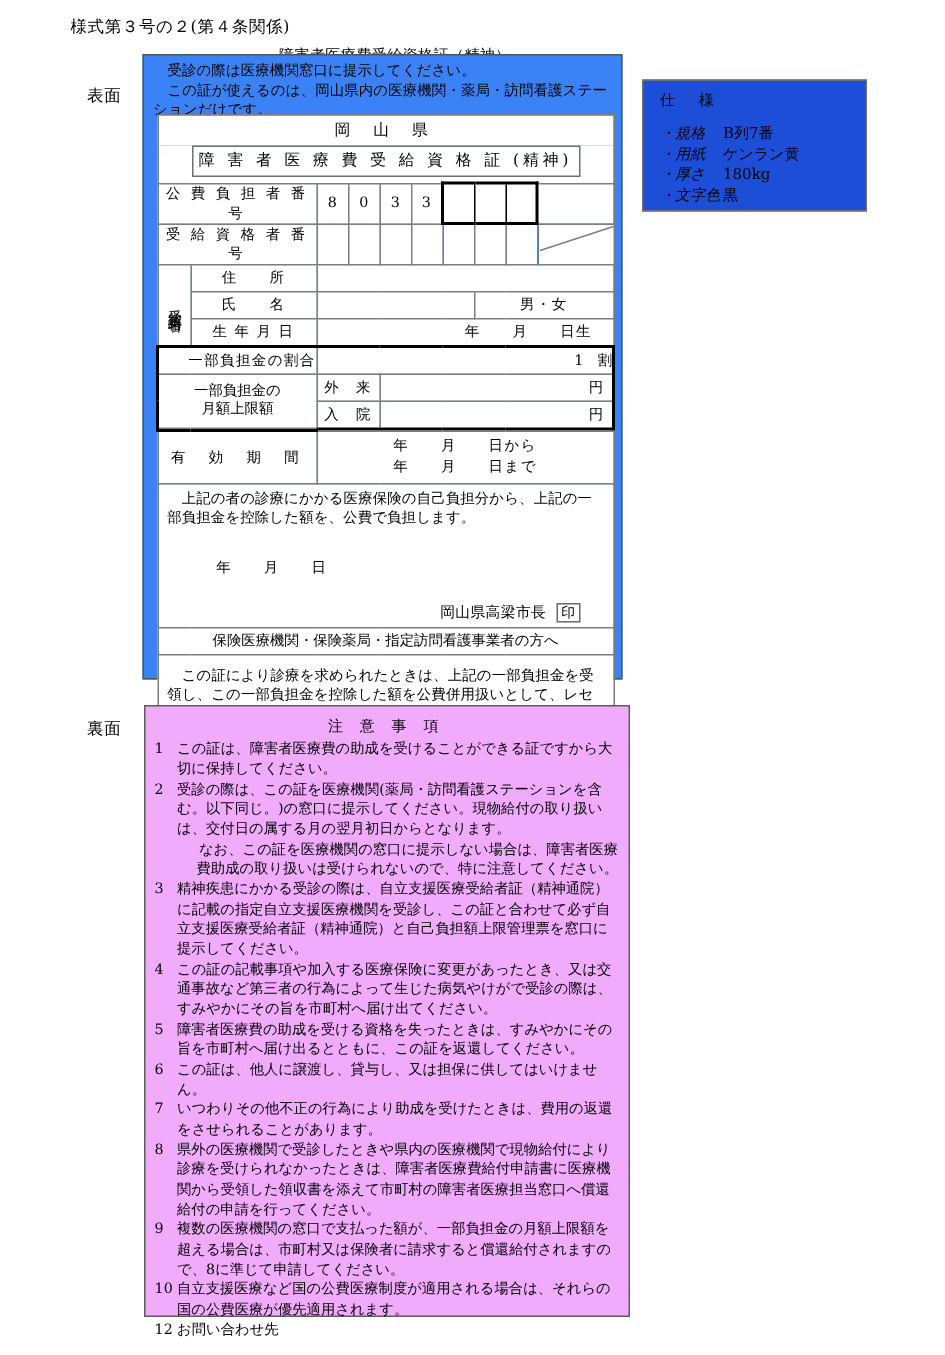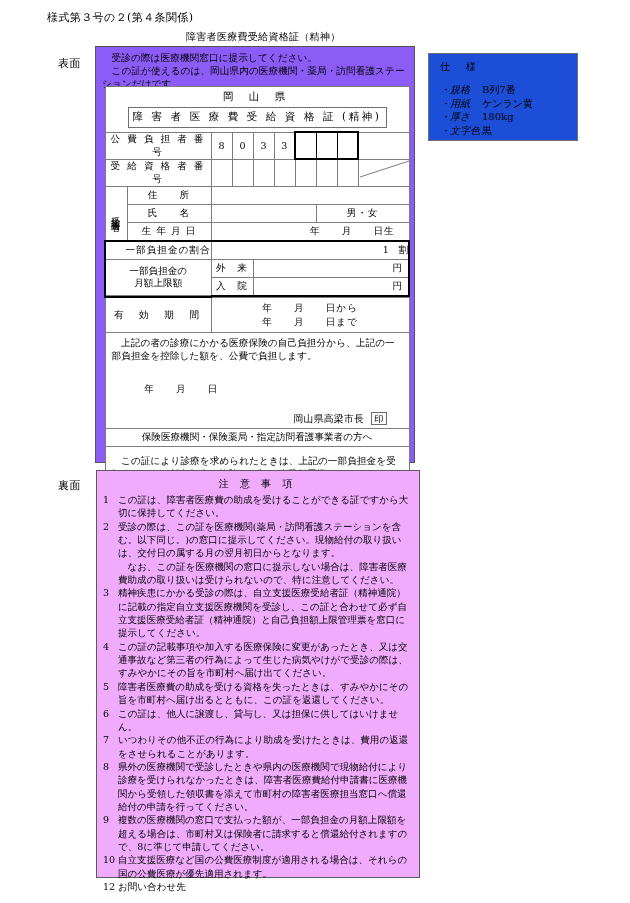--- a/index.html
+++ b/index.html
@@ -38,25 +38,25 @@
   .side-label {
     font-size: 11px;
     letter-spacing: .5px;
     white-space: nowrap;
   }
   #label-omote { left: 58px; top: 56px; }
   #label-uramen { left: 58px; top: 478px; }
 
   
   #front-frame {
-    left: 95px; top: 46px;
+    left: 95px; top: 36px;
     width: 320px; height: 417px;
     border: 1px solid #555;
     box-sizing: border-box;
-    background: #8b5cf6;
+    background: #3b82f6;
   }
   #front-notice {
     position: absolute;
     left: 6px; top: 4px;
     width: 308px;
     font-size: 9.6px;
     line-height: 13.2px;
     letter-spacing: .1px;
   }
   #front-notice .ind { display: block; text-indent: 1em; }
@@ -190,21 +190,21 @@
     line-height: 13.35px;
     letter-spacing: .05px;
     text-align: left;
   }
   #notes-list li .num {
     position: absolute;
     left: 0; top: 0;
     width: 13px;
     text-align: left;
   }
-  #notes-list li .ind { text-indent: 1em; display: block; }
+  #notes-list li .ind { text-indent: 1em; display: block; text-align: right; }
 </style>
 </head>
 <body>
 
 <div class="abs jtext" id="form-no">様式第３号の２(第４条関係)</div>
 <div class="abs jtext" id="doc-title">障害者医療費受給資格証（精神）</div>
 
 <div class="abs jtext side-label" id="label-omote">表面</div>
 <div class="abs jtext side-label" id="label-uramen">裏面</div>
 

